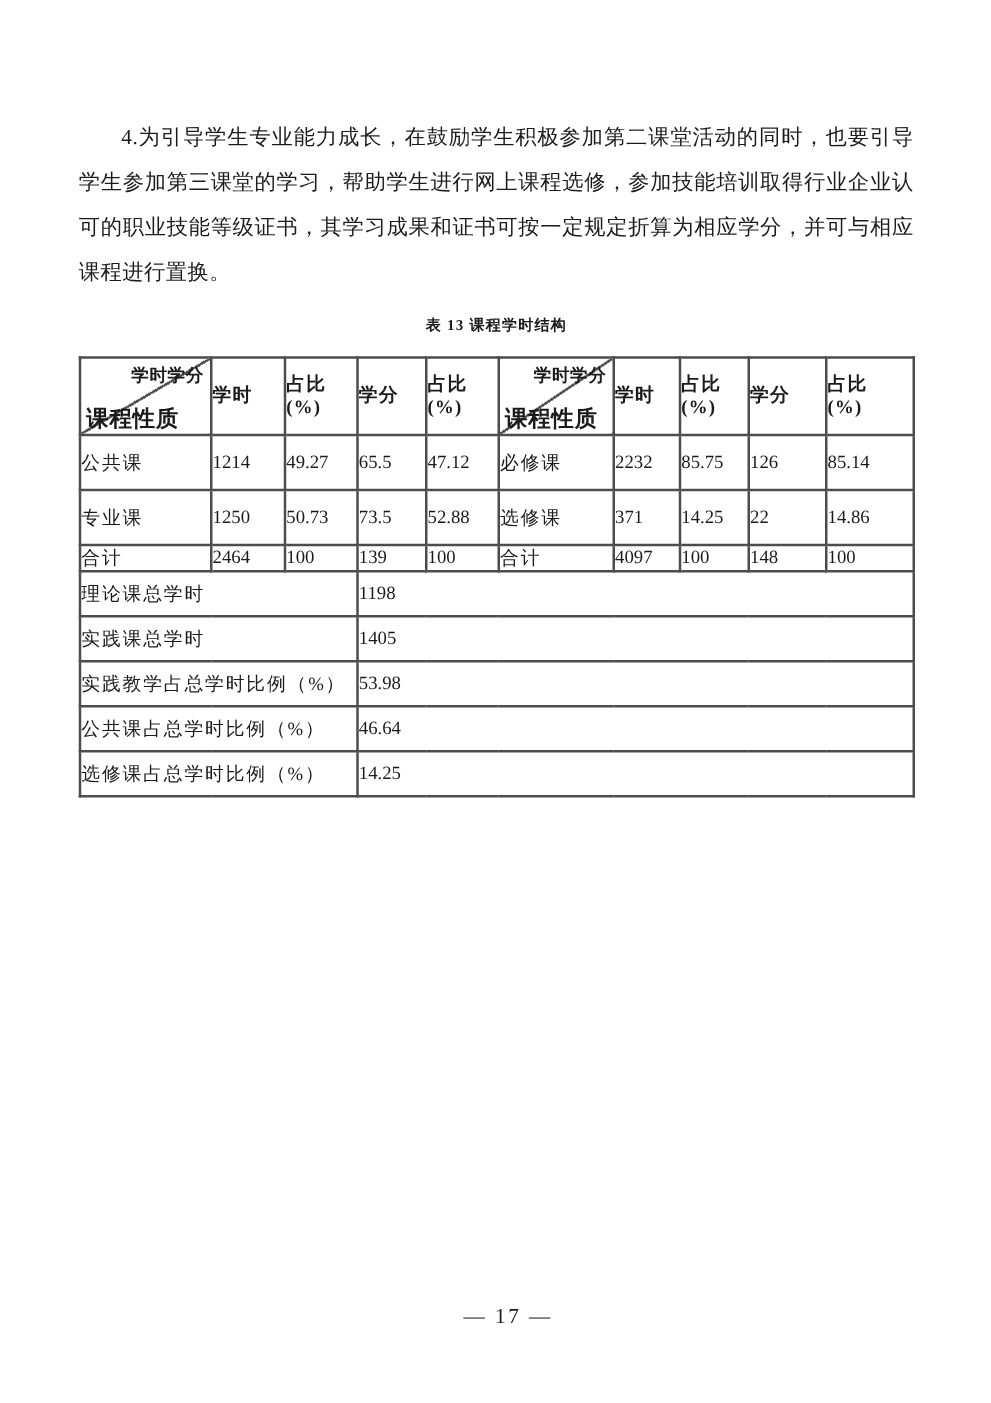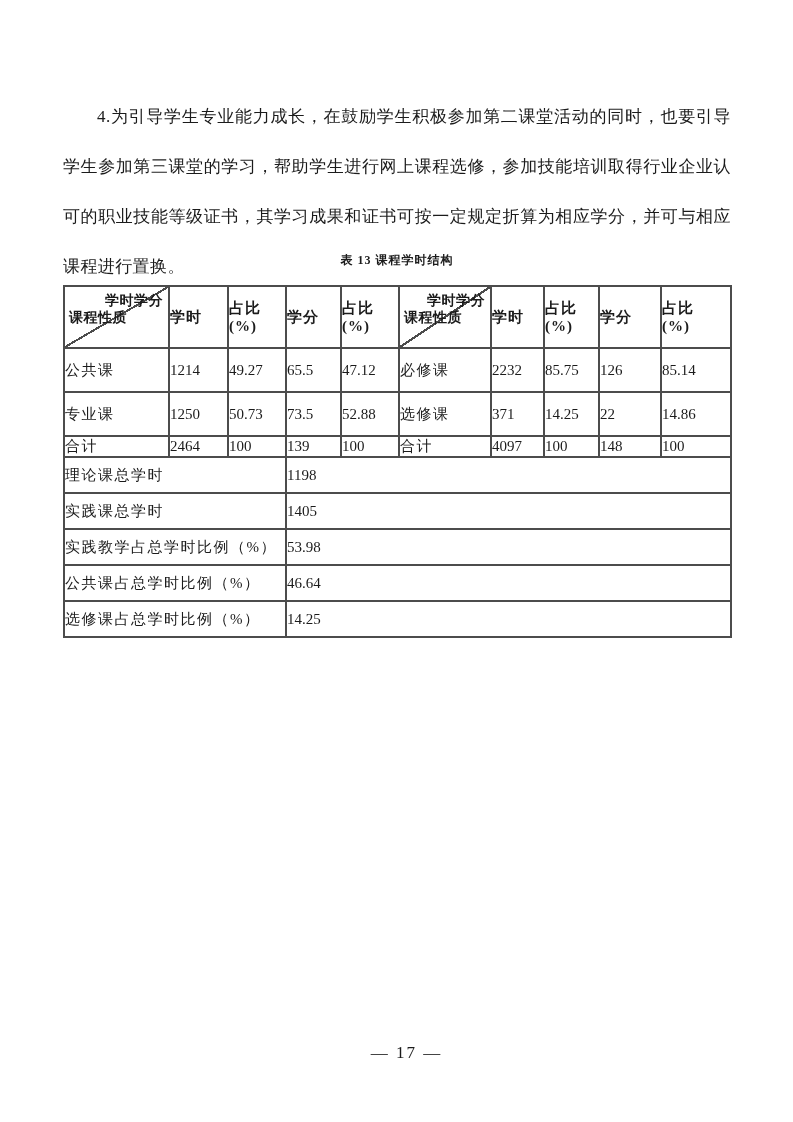--- a/index.html
+++ b/index.html
@@ -15,21 +15,21 @@
     font-family: "Liberation Serif", "DejaVu Serif", serif;
     color: #1b1b1b;
     overflow: hidden;
   }
   .paragraph {
     position: absolute;
     left: 63px;
     top: 92px;
     width: 668px;
     font-size: 17px;
-    line-height: 50px;
+    line-height: 36px;
     text-align: justify;
     text-justify: inter-character;
     text-indent: 34px;
     letter-spacing: 0.4px;
   }
   .table-title {
     position: absolute;
     left: 63px;
     top: 252px;
     width: 668px;
@@ -77,24 +77,24 @@
     position: absolute;
     top: 5px;
     right: 5px;
     font-weight: bold;
     font-size: 14px;
     letter-spacing: 0.5px;
     white-space: nowrap;
   }
   .diag-bottom {
     position: absolute;
-    bottom: 20px;
+    bottom: 0;
     left: 4px;
     font-weight: bold;
-    font-size: 14px;
+    font-size: 18px;
     letter-spacing: 0.5px;
     white-space: nowrap;
   }
   td.cat {
     font-size: 14px;
     letter-spacing: 1.5px;
   }
   td.hi { vertical-align: top; padding-top: 6px; margin-left: 16px; }
   td.lo { padding-top: 9px; }
   td.sum-label {

